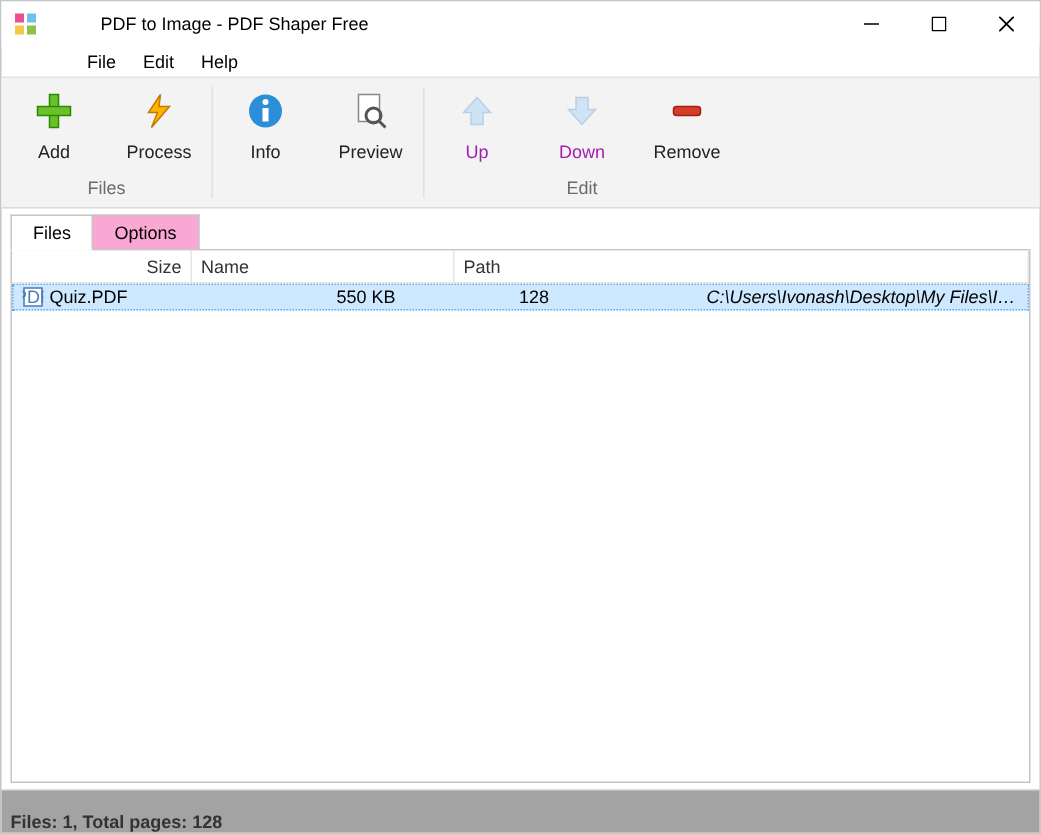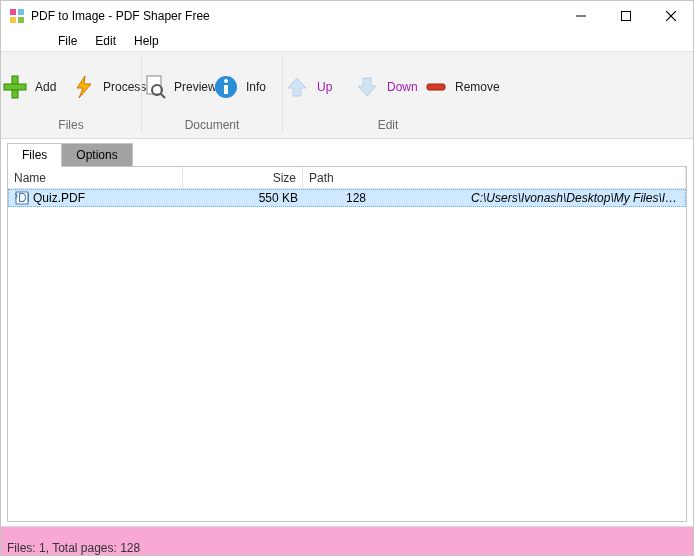--- a/index.html
+++ b/index.html
@@ -1,53 +1,53 @@
 <!DOCTYPE html>
 <html><head>
 <meta charset="utf-8">
 <style>
 * { box-sizing: border-box; margin: 0; padding: 0; font-family: "Segoe UI", Tahoma, sans-serif; font-size: 12px; }
 html, body { width: 694px; height: 556px; background: #fff; }
 .window { width: 694px; height: 556px; border: 1px solid #c5c5c5; display: flex; flex-direction: column; background: #fff; }
 .titlebar { height: 30px; display: flex; align-items: center; padding: 0 0 0 8px; background: #fff; }
 .titlebar .app-icon { width: 16px; height: 16px; margin-right: 6px; }
-.titlebar .title { flex: 1; color: #000; }
+.titlebar .title { flex: 1; color: #000; margin-left: 36px; }
 .titlebar .win-ctrl { width: 45px; height: 29px; display: flex; align-items: center; justify-content: center; }
 .titlebar .win-ctrl svg { display: block; }
 .menubar { height: 20px; display: flex; align-items: center; padding: 0 6px; gap: 2px; margin-left: 43px; }
 .menubar .menu-item { padding: 2px 8px; }
 .toolbar { background: #f3f3f3; border-top: 1px solid #e3e3e3; border-bottom: 1px solid #dcdcdc; display: flex; flex-direction: column; }
 .toolbar-row { display: flex; }
 .toolbar-group { display: flex; flex-direction: column; align-items: center; }
 .toolbar-buttons { display: flex; }
-.tool-btn { width: 70px; height: 62px; display: flex; flex-direction: row; align-items: center; justify-content: flex-start; padding-top: 8px; gap: 6px; color: #222; }
+.tool-btn { width: 70px; height: 62px; display: flex; flex-direction: column; align-items: center; justify-content: flex-start; padding-top: 8px; gap: 6px; color: #222; }
 .tool-btn.disabled { color: #a21caf; }
 .tool-btn .icon { width: 28px; height: 28px; display: flex; align-items: center; justify-content: center; }
 .group-label { color: #6b6b6b; font-size: 12px; padding: 4px 0 6px; text-align: center; width: 100%; }
 .group-sep { width: 1px; background: #e0e0e0; margin: 6px 0; }
 .tabs { display: flex; margin-top: 4px; padding-left: 6px; }
 .tab { padding: 4px 14px; border: 1px solid #c5c5c5; border-bottom: none; background: #fff; margin-right: -1px; position: relative; }
 .tab.active { background: #fff; z-index: 2; border-bottom: 1px solid #fff; margin-bottom: -1px; }
-.tab.inactive { background: #a3a3a3; }
+.tab.inactive { background: #f9a8d4; }
 .listview { flex: 1; margin: 0 6px 4px 6px; border: 1px solid #c5c5c5; background: #fff; display: flex; flex-direction: column; overflow: hidden; }
 .columns { height: 22px; display: flex; background: #fff; border-bottom: 1px solid #e5e5e5; }
 .col-h { padding: 3px 6px; border-right: 1px solid #e5e5e5; color: #333; display: flex; align-items: center; }
 .col-name { width: 175px; }
 .col-size { width: 120px; justify-content: flex-end; }
 .col-pages { width: 125px; }
 .col-path { flex: 1; }
 .rows { flex: 1; overflow: auto; }
 .row { height: 18px; display: flex; align-items: center; background: #cde8ff; border: 1px dotted #6aa9e9; }
 .cell { padding: 0 6px; overflow: hidden; white-space: nowrap; text-overflow: ellipsis; }
 .cell.name { width: 175px; display: flex; align-items: center; gap: 4px; }
-.cell.size { width: 120px; text-align: right; }
+.cell.size { width: 120px; text-align: center; }
 .cell.pages { width: 125px; margin-left: 36px; }
 .cell.path { flex: 1; font-style: italic; }
 .file-ico { width: 14px; height: 14px; }
-.statusbar { height: 22px; border-top: 1px solid #dcdcdc; padding: 14px 6px; color: #333; background: #f9a8d4; }
+.statusbar { height: 22px; border-top: 1px solid #dcdcdc; padding: 14px 6px; color: #333; background: #a3a3a3; font-weight: bold; }
 </style>
 </head>
 <body>
 
 <div class="window">
 
   <div class="titlebar">
     <span class="app-icon">
       <svg viewBox="0 0 16 16">
           <rect x="1" y="1" width="6" height="6" fill="#e94f8a"></rect>
@@ -104,39 +104,38 @@
           </div>
         </div>
         <div class="group-label">Files</div>
       </div>
       <div class="group-sep"></div>
       <div class="toolbar-group" style="width:140px">
         <div class="toolbar-buttons">
           <div class="tool-btn">
             <span class="icon">
               <svg width="26" height="26">
+                  <circle cx="13" cy="13" r="11" fill="#2b8ed8"></circle>
+                  <circle cx="13" cy="7" r="2" fill="#fff"></circle>
+                  <rect x="11" y="11" width="4" height="9" fill="#fff"></rect>
+                </svg>
+            </span>
+            <span>Info</span>
+          </div>
+          <div class="tool-btn">
+            <span class="icon">
+              <svg width="26" height="26">
                   <rect x="5" y="2" width="14" height="18" fill="#fff" stroke="#888"></rect>
                   <circle cx="15" cy="16" r="5" fill="none" stroke="#555" stroke-width="2"></circle>
                   <line x1="19" y1="20" x2="23" y2="24" stroke="#555" stroke-width="2"></line>
                 </svg>
             </span>
             <span>Preview</span>
           </div>
-          <div class="tool-btn">
-            <span class="icon">
-              <svg width="26" height="26">
-                  <circle cx="13" cy="13" r="11" fill="#2b8ed8"></circle>
-                  <circle cx="13" cy="7" r="2" fill="#fff"></circle>
-                  <rect x="11" y="11" width="4" height="9" fill="#fff"></rect>
-                </svg>
-            </span>
-            <span>Info</span>
-          </div>
         </div>
-        <div class="group-label">Document</div>
       </div>
       <div class="group-sep"></div>
       <div class="toolbar-group" style="width:210px">
         <div class="toolbar-buttons">
           <div class="tool-btn disabled">
             <span class="icon">
               <svg width="26" height="26">
                   <polygon points="13,4 22,14 17,14 17,22 9,22 9,14 4,14" fill="#cfe3f5" stroke="#b7cfe5"></polygon>
                 </svg>
             </span>
@@ -164,22 +163,22 @@
     </div>
   </div>
 
   <div class="tabs">
     <div class="tab active">Files</div>
     <div class="tab inactive">Options</div>
   </div>
 
   <div class="listview">
     <div class="columns">
+      <div class="col-h col-size">Size</div>
       <div class="col-h col-name">Name</div>
-      <div class="col-h col-size">Size</div>
       <div class="col-h col-path">Path</div>
     </div>
     <div class="rows">
       <div class="row">
         <div class="cell name">
           <span class="file-ico">
             <svg width="14" height="14">
                 <rect x="1" y="1" width="12" height="12" fill="#fff" stroke="#4a7ab5"></rect>
                 <text x="7" y="11" font-size="6" text-anchor="middle" fill="#4a7ab5">PDF</text>
               </svg>

